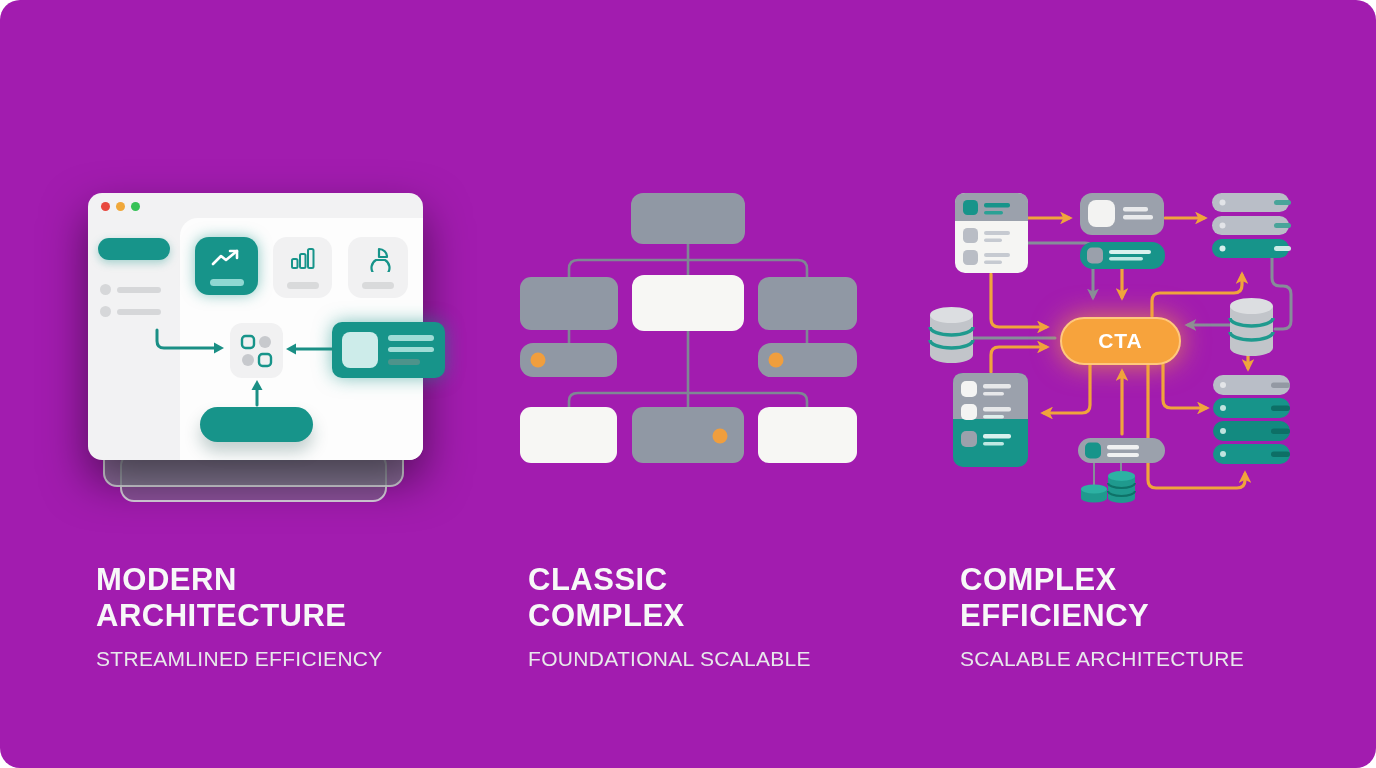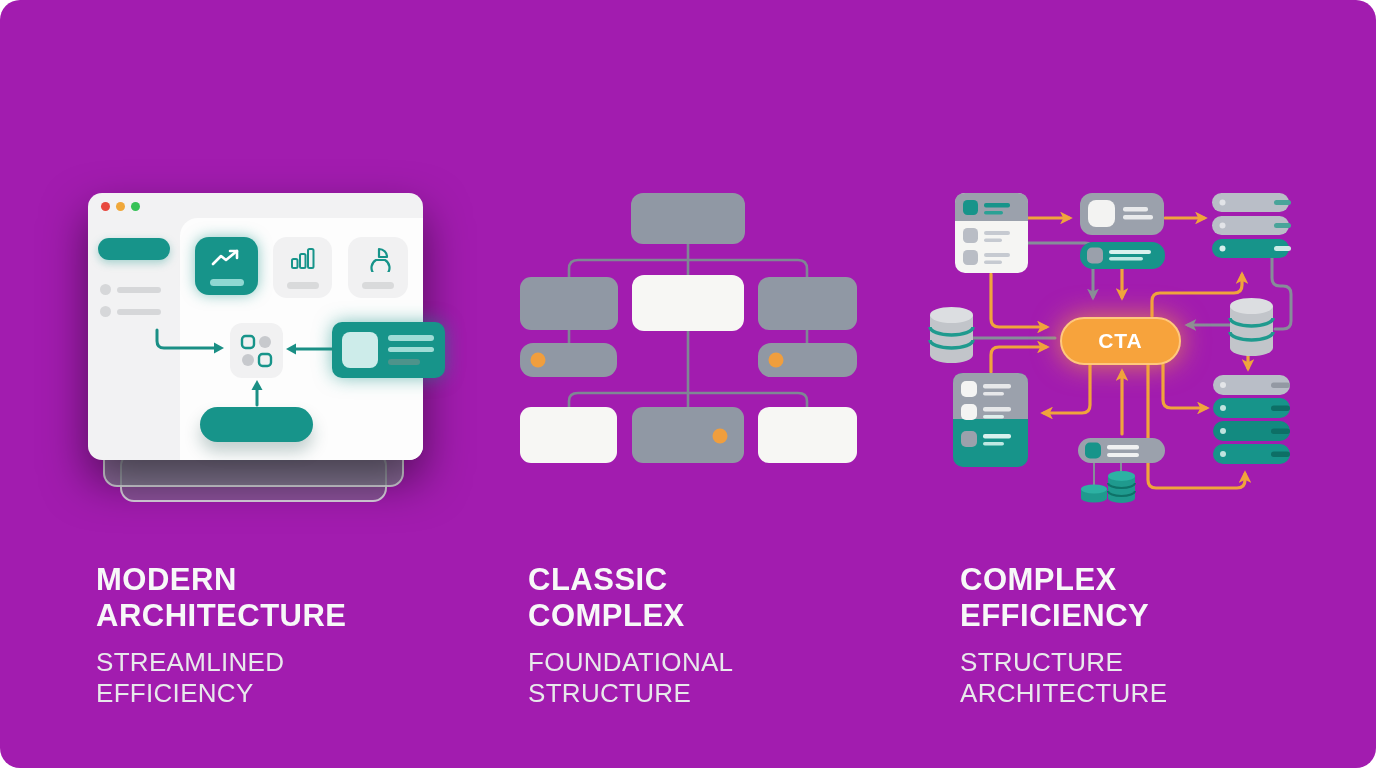--- a/index.html
+++ b/index.html
@@ -1,21 +1,21 @@
 <!DOCTYPE html>
 <html><head>
 <meta charset="utf-8">
 <style>
   html,body{margin:0;padding:0;background:#ffffff;font-family:"Liberation Sans",sans-serif;}
   .stage{position:relative;width:1376px;height:768px;background:#a21caf;border-radius:20px;overflow:hidden;}
 
   
   .caption{position:absolute;top:562px;width:320px;text-align:left;color:#f7f8f8;}
   .caption .title{font-size:31px;font-weight:700;line-height:36px;letter-spacing:.5px;}
-  .caption .subtitle{margin-top:13px;font-size:26px;font-weight:400;letter-spacing:.3px;color:#e8e9eb;}
+  .caption .subtitle{margin-top:13px;font-size:21px;font-weight:400;letter-spacing:.3px;color:#e8e9eb;}
 
   
   .sheet{position:absolute;background:rgba(134,140,150,.72);border:2px solid rgba(233,234,236,.85);border-radius:14px;}
   .browser{position:absolute;left:88px;top:193px;width:335px;height:267px;background:#f2f2f3;
            border-radius:14px;box-shadow:0 20px 45px rgba(0,0,0,.5);z-index:3;}
   .dot{position:absolute;top:9px;width:9px;height:9px;border-radius:50%;}
   .side-pill{position:absolute;left:10px;top:45px;width:72px;height:22px;border-radius:11px;background:#17948a;box-shadow:0 3px 8px rgba(23,148,138,.35);}
   .side-row{position:absolute;left:12px;height:11px;}
   .side-row .c{position:absolute;left:0;top:0;width:11px;height:11px;border-radius:50%;background:#d6d7d9;}
   .side-row .b{position:absolute;left:17px;top:2.5px;width:44px;height:6px;border-radius:3px;background:#d6d7d9;}
@@ -284,24 +284,24 @@
       <span>ARCHITECTURE</span>
     </div>
     <div class="subtitle">STREAMLINED EFFICIENCY</div>
   </div>
 
   <div class="caption" style="left:528px;">
     <div class="title">
       <span>CLASSIC</span><br>
       <span>COMPLEX</span>
     </div>
-    <div class="subtitle">FOUNDATIONAL STRUCTURE</div>
+    <div class="subtitle">FOUNDATIONAL SCALABLE</div>
   </div>
 
   <div class="caption" style="left:960px;">
     <div class="title">
       <span>COMPLEX</span><br>
       <span>EFFICIENCY</span>
     </div>
-    <div class="subtitle">STRUCTURE ARCHITECTURE</div>
+    <div class="subtitle">SCALABLE ARCHITECTURE</div>
   </div>
 
 </div>
 
 </body></html>

